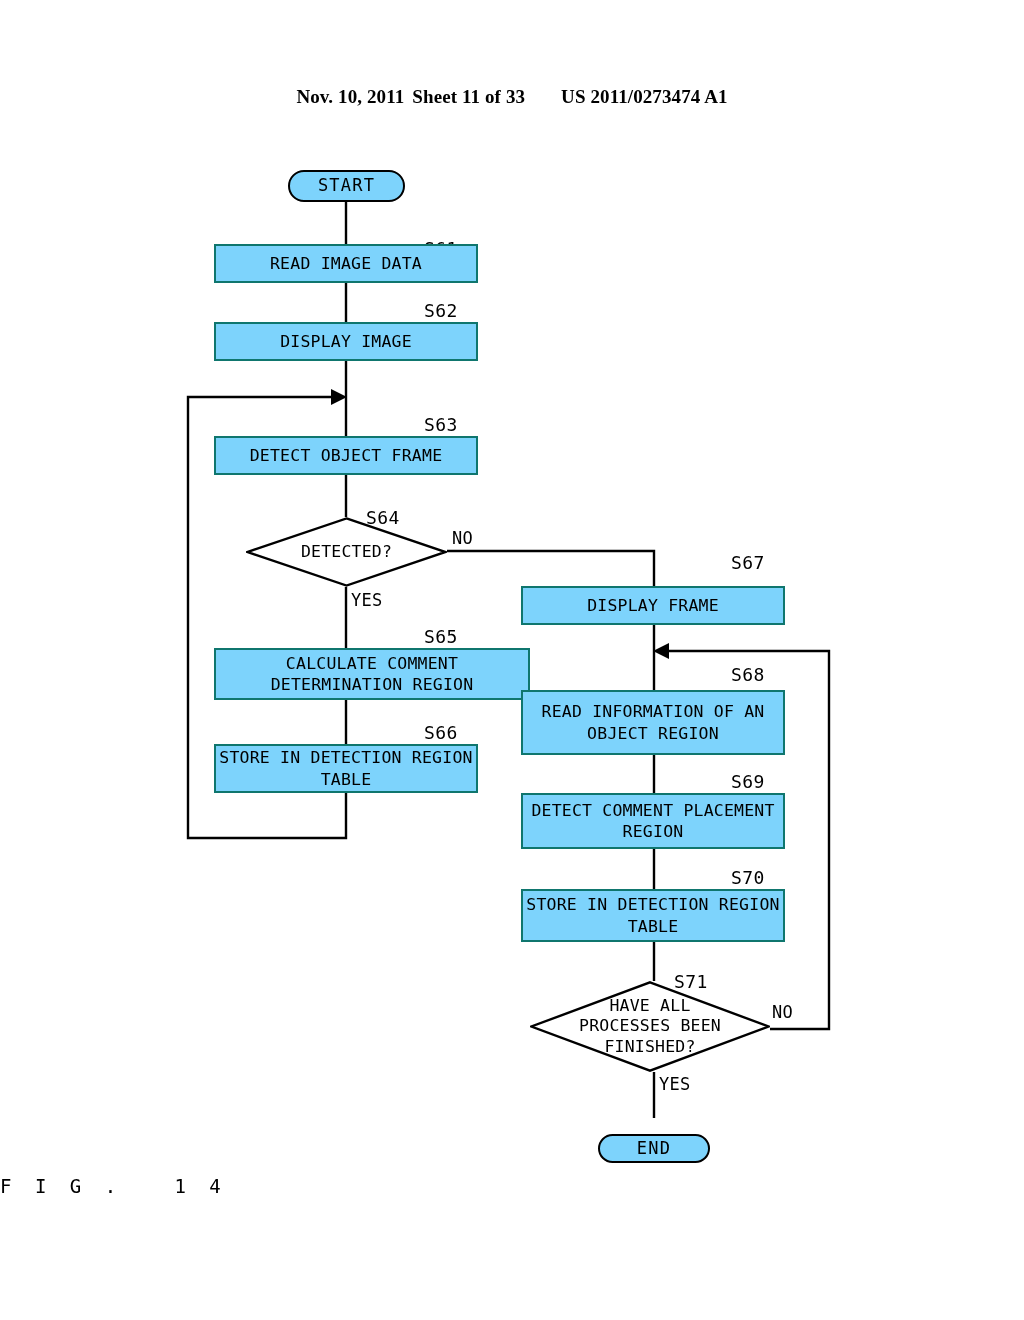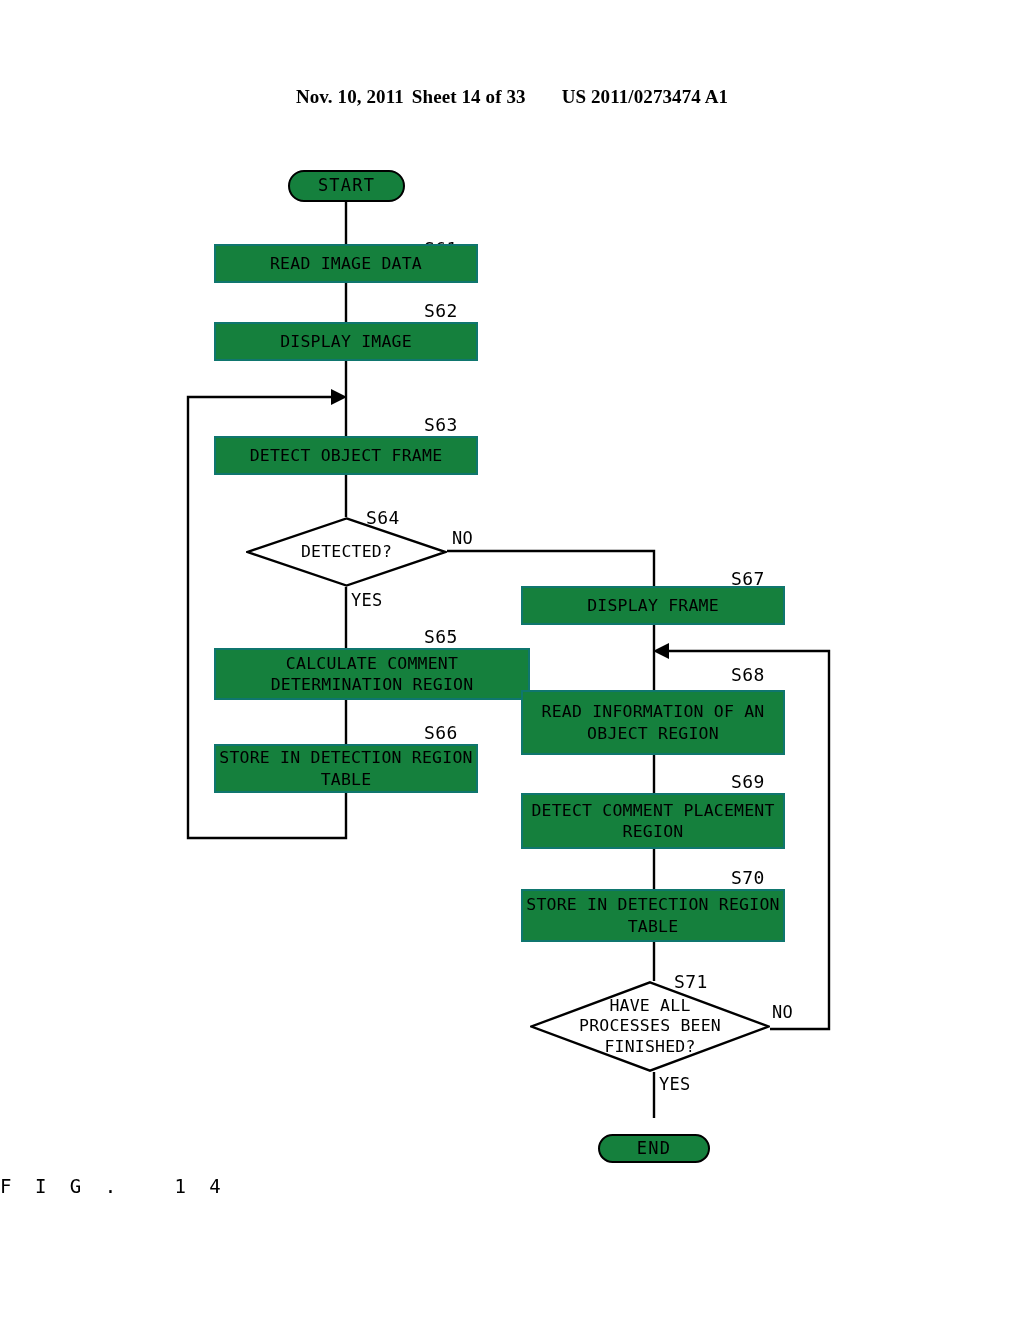--- a/index.html
+++ b/index.html
@@ -65,21 +65,21 @@
     box-sizing: border-box;
     display: flex;
     align-items: center;
     justify-content: center;
     text-align: center;
     font-family: "DejaVu Sans Mono", monospace;
     font-size: 16.5px;
     line-height: 1.28;
     letter-spacing: 0.2px;
     color: #000;
-    background: #15803d;
+    background: #7dd3fc;
     white-space: pre-line;
   }
   .proc {
     border: 2px solid #0f766e;
   }
   .terminal {
     border: 2px solid #000;
     border-radius: 999px;
     font-size: 17px;
     letter-spacing: 1.2px;
@@ -128,21 +128,21 @@
     font-size: 17px;
     letter-spacing: 0.3px;
     white-space: nowrap;
   }
 </style>
 </head>
 <body>
 
 <div class="pub-header">
   <span class="seg-date">Nov. 10, 2011</span>
-  <span class="seg-sheet">Sheet 14 of 33</span>
+  <span class="seg-sheet">Sheet 11 of 33</span>
   <span class="seg-num">US 2011/0273474 A1</span>
 </div>
 
 <svg id="flow-canvas" viewBox="0 0 1024 1320" xmlns="http://www.w3.org/2000/svg">
   <defs>
     <marker id="arrow" viewBox="0 0 10 10" refX="9" refY="5" markerWidth="7" markerHeight="7" orient="auto-start-reverse">
       <path d="M 0 0 L 10 5 L 0 10 z" fill="#000"></path>
     </marker>
   </defs>
   <g stroke="#000" stroke-width="2.4" fill="none" stroke-linecap="butt">
@@ -204,21 +204,21 @@
 <div class="branch-label" style="left:351px; top:590px;">YES</div>
 
 <div class="step-label" style="left:424px; top:626px;">S65</div>
 <div class="node proc" style="left:214px; top:648px; width:316px; height:52px;">CALCULATE COMMENT
 DETERMINATION REGION</div>
 
 <div class="step-label" style="left:424px; top:722px;">S66</div>
 <div class="node proc" style="left:214px; top:744px; width:264px; height:49px;">STORE IN DETECTION REGION
 TABLE</div>
 
-<div class="step-label" style="left:731px; top:568px;">S67</div>
+<div class="step-label" style="left:731px; top:552px;">S67</div>
 <div class="node proc" style="left:521px; top:586px; width:264px; height:39px;">DISPLAY FRAME</div>
 
 <div class="step-label" style="left:731px; top:664px;">S68</div>
 <div class="node proc" style="left:521px; top:690px; width:264px; height:65px;">READ INFORMATION OF AN
 OBJECT REGION</div>
 
 <div class="step-label" style="left:731px; top:771px;">S69</div>
 <div class="node proc" style="left:521px; top:793px; width:264px; height:56px;">DETECT COMMENT PLACEMENT
 REGION</div>
 

